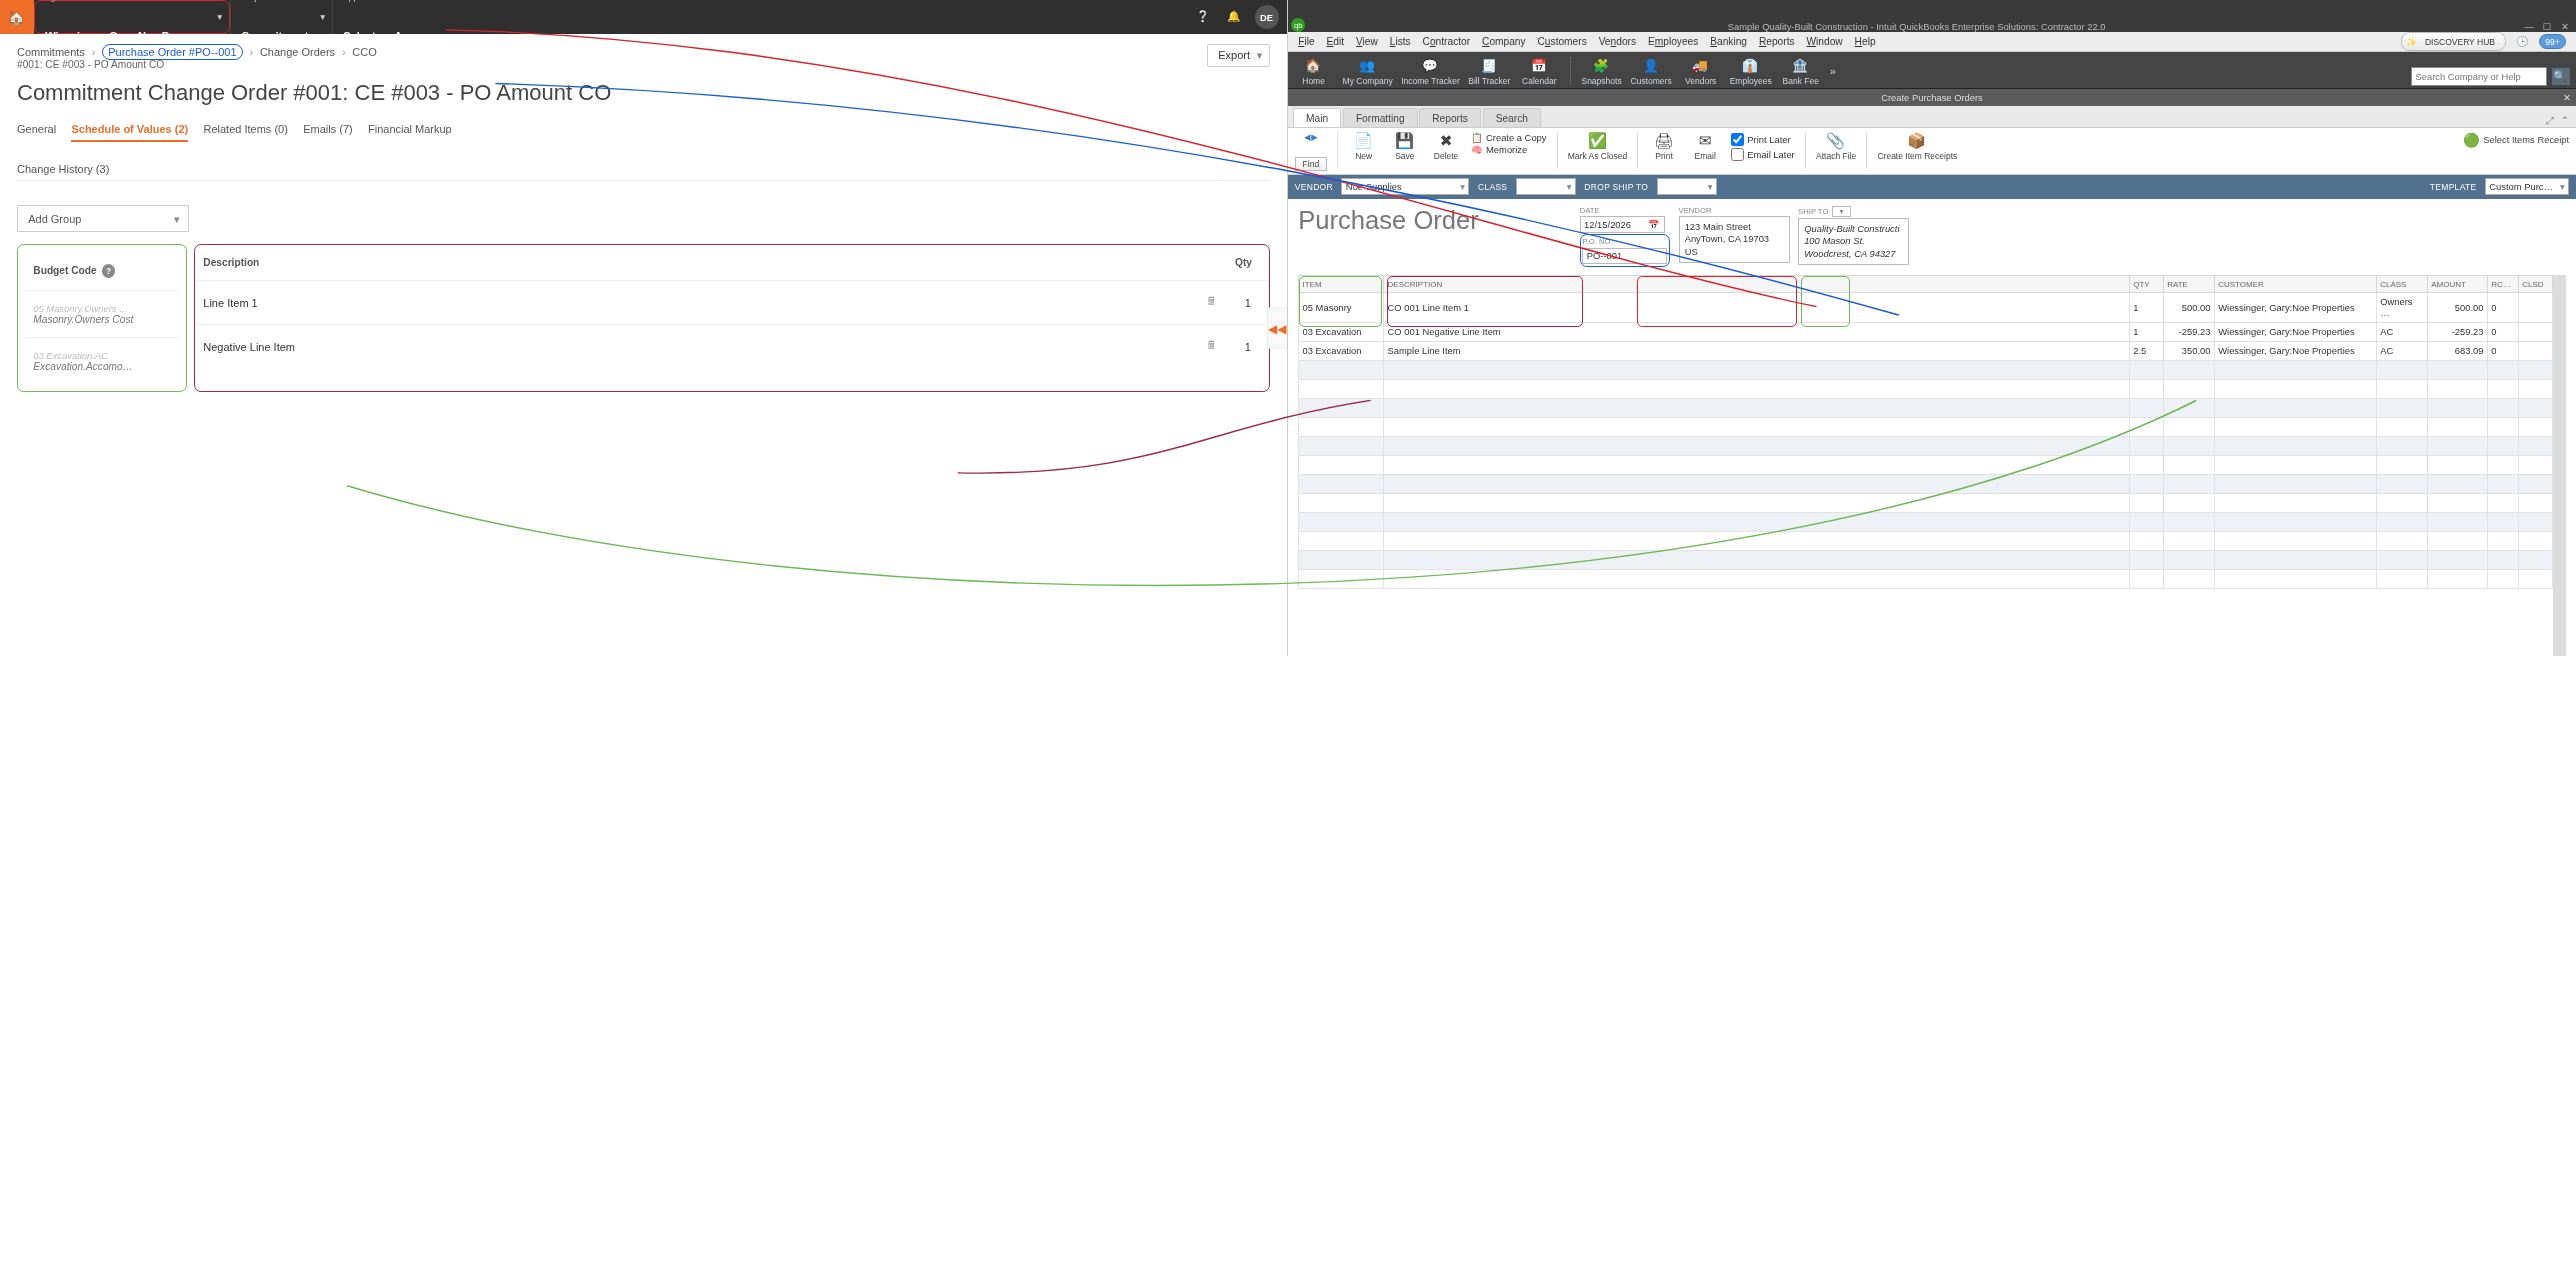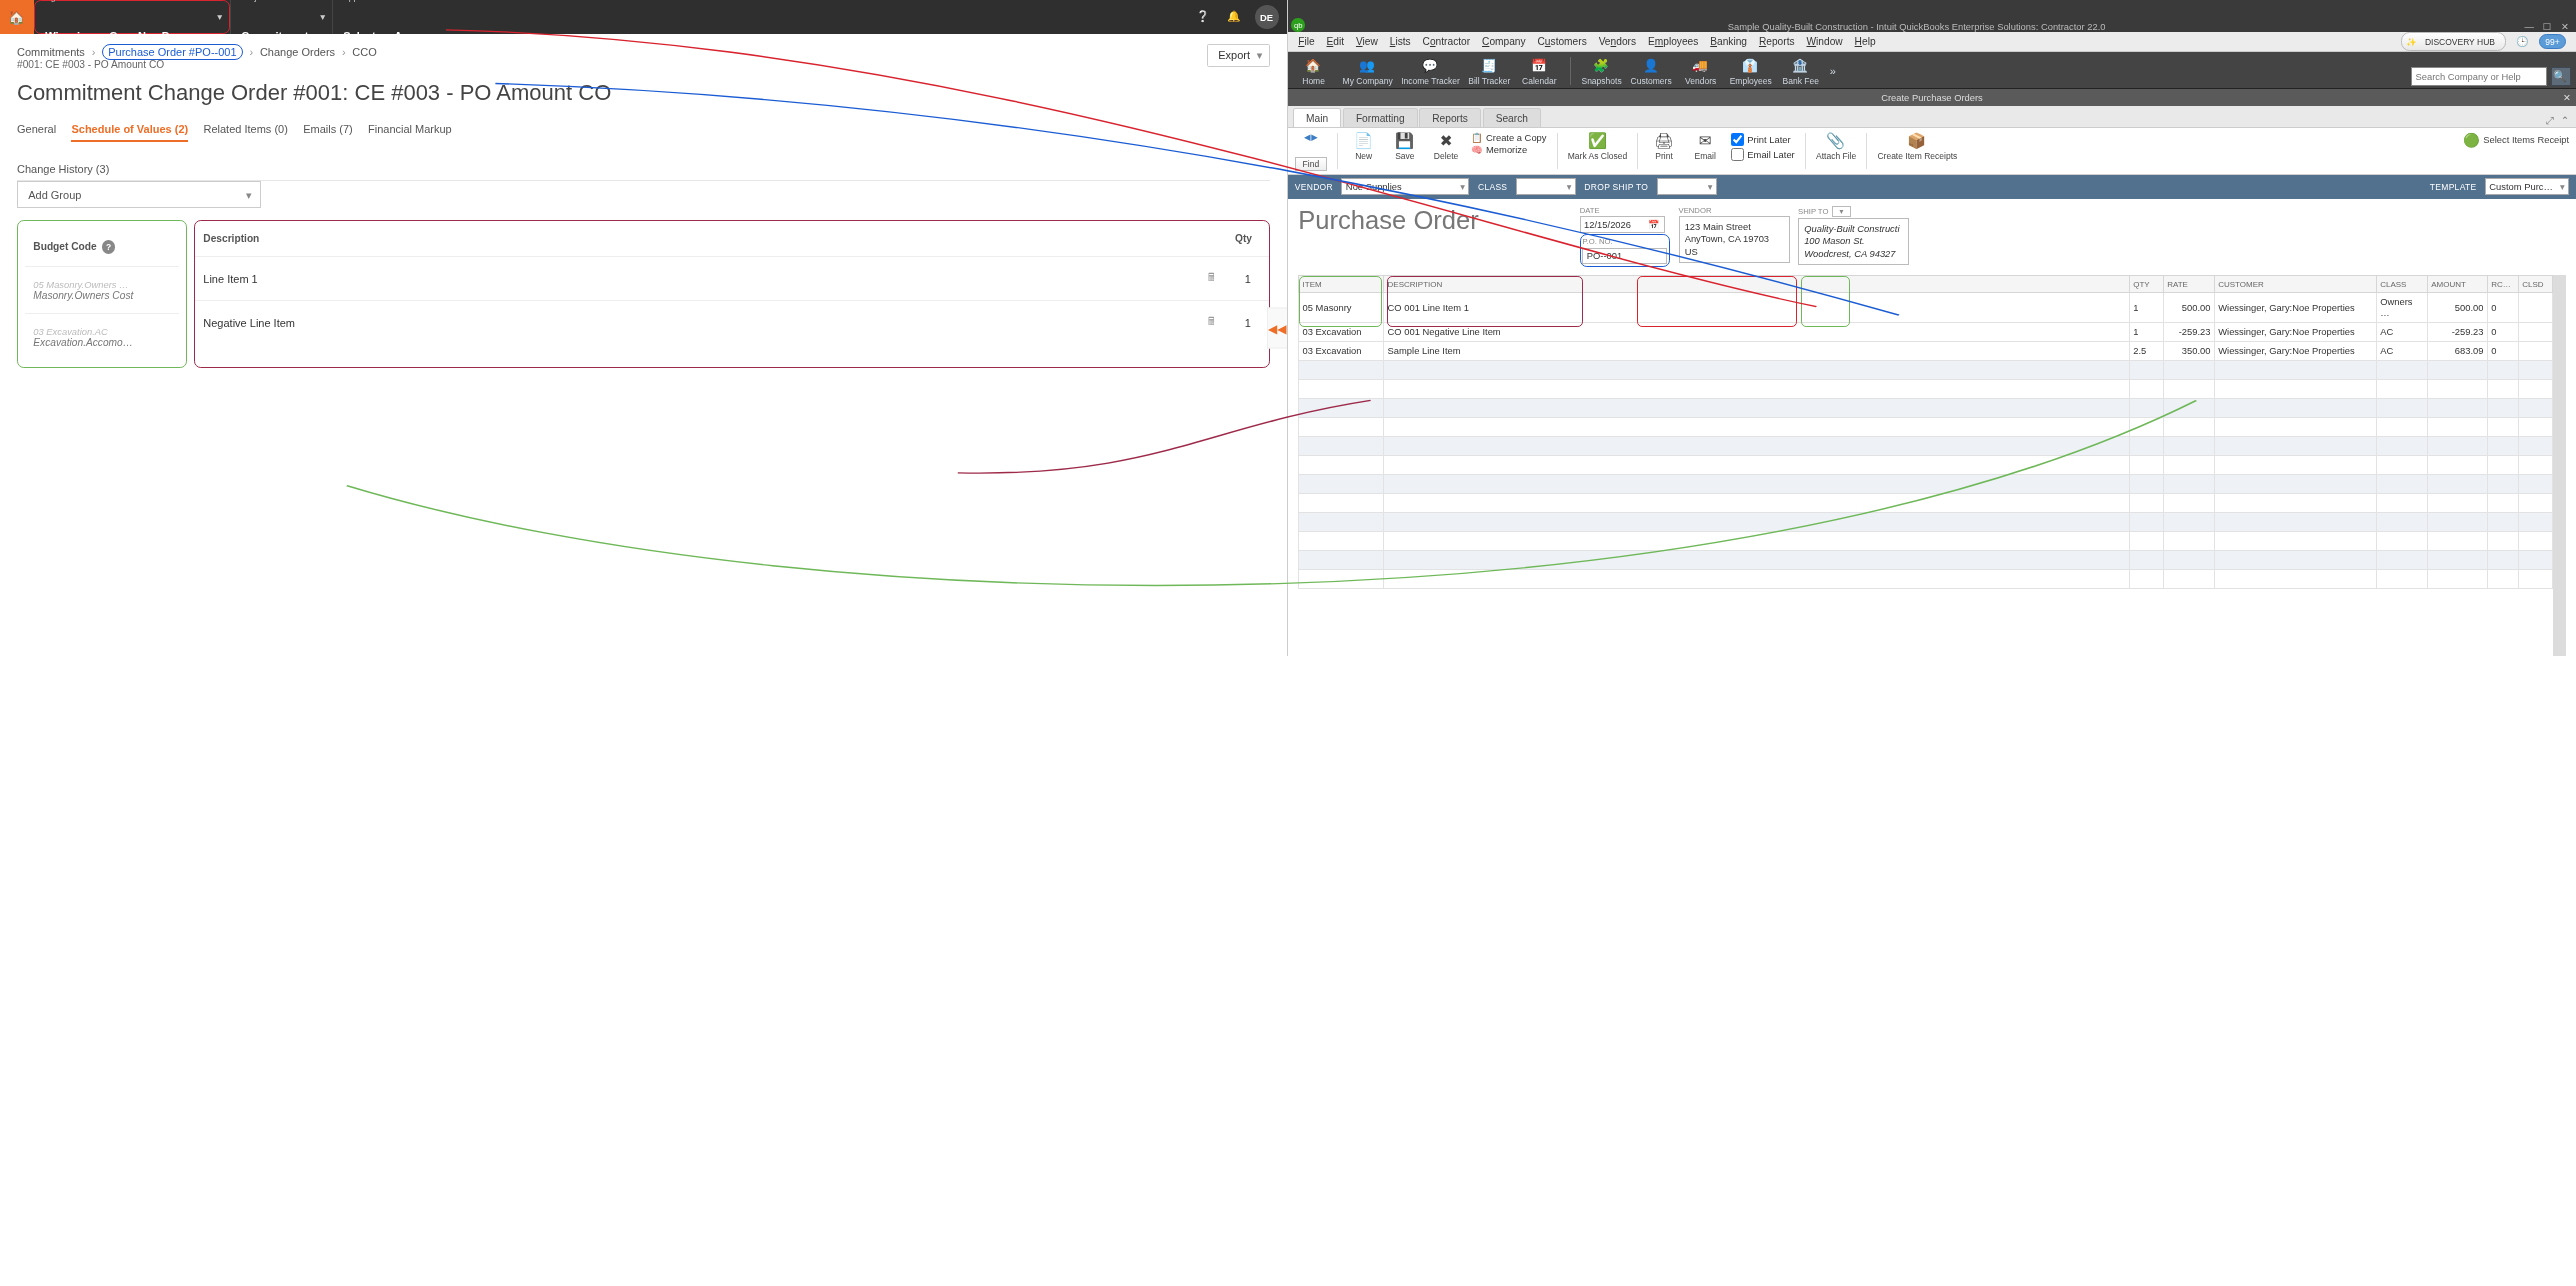--- a/index.html
+++ b/index.html
@@ -30,21 +30,21 @@
   .crumb-sub { font-size:10.2px; color:#666; margin-top:-0.9px; }
   .page-title { font-size:22px; color:#444; margin:8.5px 0 12px; line-height:1.25; font-weight:400;}
   .export-btn { position:absolute; right:17px; top:10.2px; border:0.9px solid #ccc; padding:4.3px 19px 4.3px 10.2px; font-size:11px; background:#fff; border-radius:1.7px;}
   .export-btn::after { content:"▾"; position:absolute; right:6.8px; color:#888;}
   .tabs { display:flex; gap:15.3px; border-bottom:0.9px solid #e6e6e6; font-size:11px; color:#555; flex-wrap:wrap;}
   .tabs .tab { padding:5.1px 0; cursor:pointer; }
   .tabs .tab.active { color:#ee6e27; border-bottom:2.6px solid #ee6e27; font-weight:600; }
   .sov-head { margin-top:15.3px; display:flex; justify-content:space-between; align-items:flex-start; }
   .sov-head h3 { font-size:11px; font-weight:800; color:#444; letter-spacing:0.4px;}
   .sov-head .note { font-size:10.2px; color:#666; text-align:right; max-width:273px;}
-  .add-group { margin-top:0; border:0.9px solid #ccc; padding:6.8px 10.2px; width:244px; font-size:11px; color:#555; position:relative;}
+  .add-group { margin-top:24px; border:0.9px solid #ccc; padding:6.8px 10.2px; width:172px; font-size:11px; color:#555; position:relative;}
   .add-group::after { content:"▾"; position:absolute; right:8.5px; color:#888; }
   .sov-table { display:flex; gap:6.8px; margin-top:12px; }
   .sov-col-budget { width:170px; padding:6.8px; }
   .sov-col-desc { flex:1; padding:0; overflow:hidden;}
   .col-header { font-weight:700; color:#555; font-size:10.2px; padding:12px 8.5px; display:flex; align-items:center; gap:5.1px; border-bottom:0; }
   .hint-q { width:13.6px; height:13.6px; border-radius:50%; background:#888; color:#fff; font-size:8.5px; display:flex;align-items:center;justify-content:center; }
   .sov-row { padding:12px 8.5px; border-top:0.9px solid #eee; display:flex; align-items:center; }
   .sov-col-desc .sov-row span.calc { margin-left:auto; margin-right:20.4px; color:#999; }
   .sov-col-desc .sov-row span.qty { width:25.6px; text-align:center; }
   .sov-col-desc .header-row { display:flex; padding:12px 8.5px; font-weight:700; color:#555; font-size:10.2px; }

